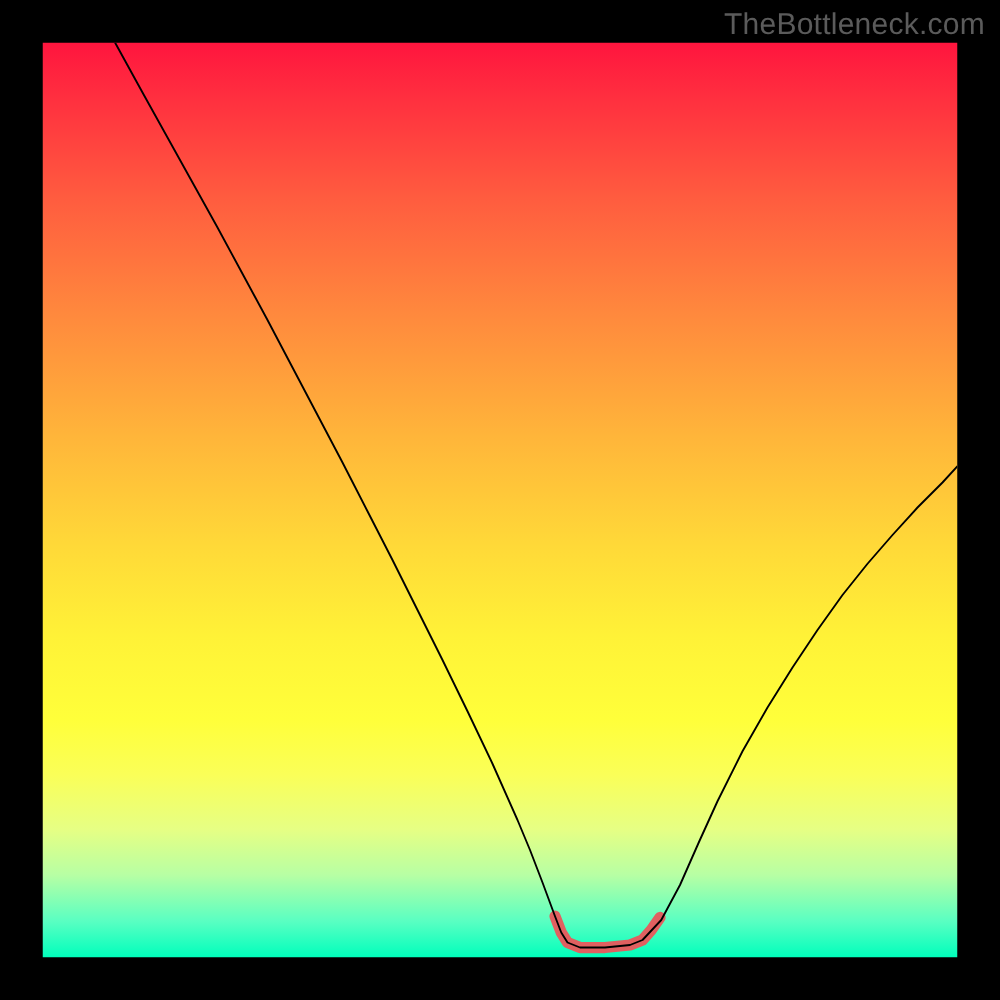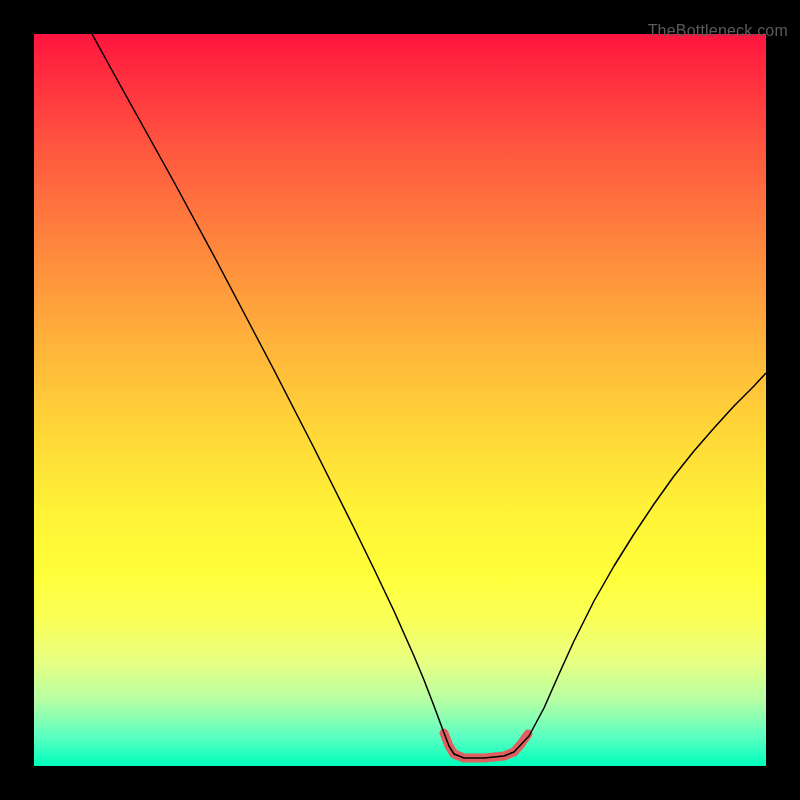--- a/index.html
+++ b/index.html
@@ -39,24 +39,24 @@
       #ffff3a 74%,
       #faff58 80%,
       #e6ff84 86%,
       #b7ffa4 91%,
       #5affc2 96%,
       #00ffbc 100%
     );
   }
   .watermark {
     position: absolute;
-    top: 22px;
+    top: 6px;
     right: 12px;
     color: #5b5b5b;
-    font-size: 16px;
+    font-size: 24px;
     font-weight: 500;
     letter-spacing: 0.2px;
     user-select: none;
   }
   svg.curve-layer {
     position: absolute;
     inset: 0;
     width: 100%;
     height: 100%;
   }

